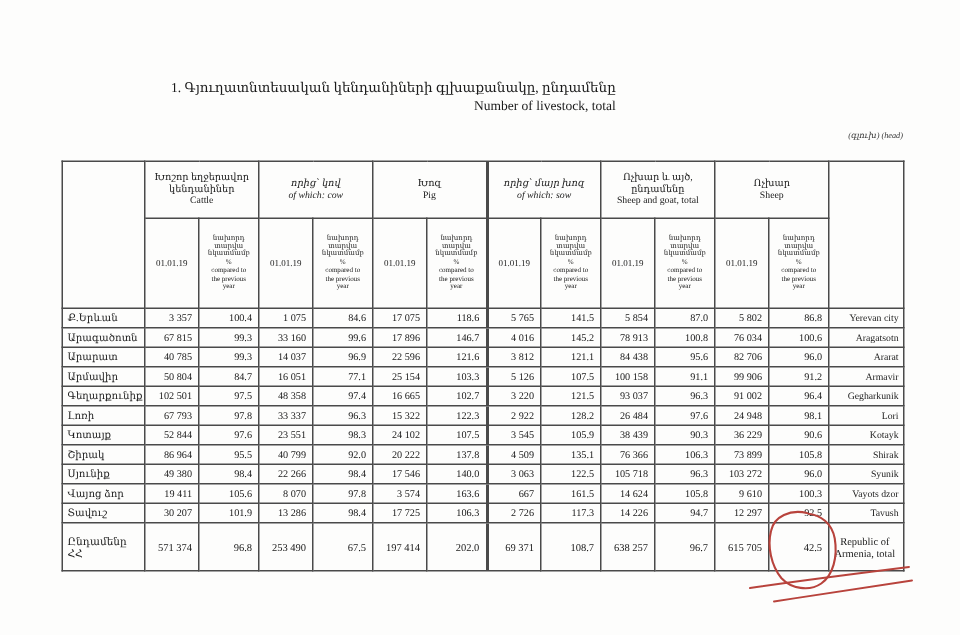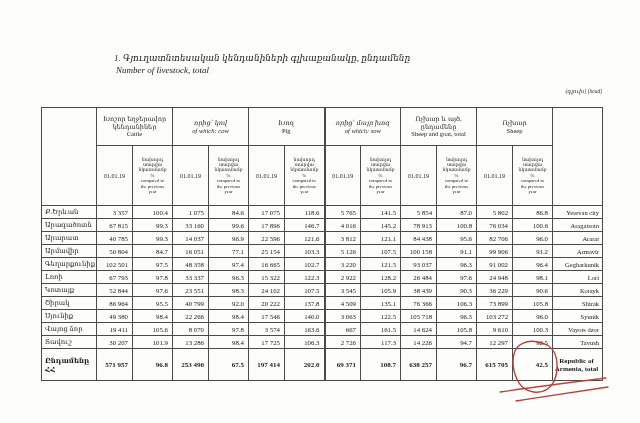--- a/index.html
+++ b/index.html
@@ -1,21 +1,21 @@
 <!DOCTYPE html>
 <html><head>
 <meta charset="utf-8">
 <style>
   html,body{margin:0;padding:0;}
   body{
     width:640px;height:423px;background:#fdfdfc;overflow:hidden;position:relative;
     font-family:"Liberation Serif","DejaVu Serif",serif;color:#1a1a1a;
   }
-  .title{position:absolute;left:114px;top:52px;font-style:italic;font-size:9px;line-height:12px;}
-  .title .t2{margin-left:2px;}
+  .title{position:absolute;left:114px;top:52px;font-size:9px;line-height:12px;}
+  .title .t2{margin-left:13px;text-align:right;}
   .unit-note{position:absolute;right:38px;top:88px;font-style:italic;font-size:5.5px;color:#333;}
   table.main{
     position:absolute;left:41px;top:107px;border-collapse:collapse;table-layout:fixed;
     width:561px;
   }
   table.main th,table.main td{
     border:1px solid #4a4a4a;padding:0;overflow:hidden;
   }
   col.c-region-hy{width:55px;}
   col.c-val{width:36px;}
@@ -24,21 +24,21 @@
   tr.groups th{height:37px;vertical-align:middle;text-align:center;font-weight:normal;}
   .g-hy,.g-en{font-size:6.5px;line-height:7.5px;}
   th.italic .g-hy,th.italic .g-en{font-style:italic;}
   tr.sub th{height:59px;vertical-align:middle;text-align:center;font-weight:normal;}
   .date-h{font-size:6px;}
   .pct-h{font-size:4.7px;line-height:5.4px;white-space:pre-line;}
   tbody td{height:12px;font-size:6.8px;vertical-align:middle;}
   tbody td.region-hy{text-align:left;padding-left:3px;}
   tbody td.num{text-align:right;padding-right:4px;}
   tbody td.region-en{text-align:right;padding-right:3px;font-size:6.5px;}
-  tbody tr.total td{height:31px;font-weight:bold;font-size:7px;border-top:1.5px solid #3a3a3a;}
+  tbody tr.total td{height:31px;font-weight:normal;font-size:7px;border-top:1.5px solid #3a3a3a;}
   tbody tr.total td.region-en{text-align:center;padding-right:2px;line-height:8px;}
   
   tr.groups th:nth-child(5){border-left-width:2px;}
   tr.sub th:nth-child(7){border-left-width:2px;}
   tbody td:nth-child(8){border-left-width:2px;}
   svg.annotation{position:absolute;left:0;top:0;pointer-events:none;}
 </style>
 </head>
 <body>
 
@@ -342,21 +342,21 @@
         <td class="num">2 726</td>
         <td class="num">117.3</td>
         <td class="num">14 226</td>
         <td class="num">94.7</td>
         <td class="num">12 297</td>
         <td class="num">92.5</td>
         <td class="region-en">Tavush</td>
       </tr>
       <tr class="total">
         <td class="region-hy">Ընդամենը ՀՀ</td>
-        <td class="num">571 957</td>
+        <td class="num">571 374</td>
         <td class="num">96.8</td>
         <td class="num">253 490</td>
         <td class="num">67.5</td>
         <td class="num">197 414</td>
         <td class="num">202.0</td>
         <td class="num">69 371</td>
         <td class="num">108.7</td>
         <td class="num">638 257</td>
         <td class="num">96.7</td>
         <td class="num">615 705</td>

